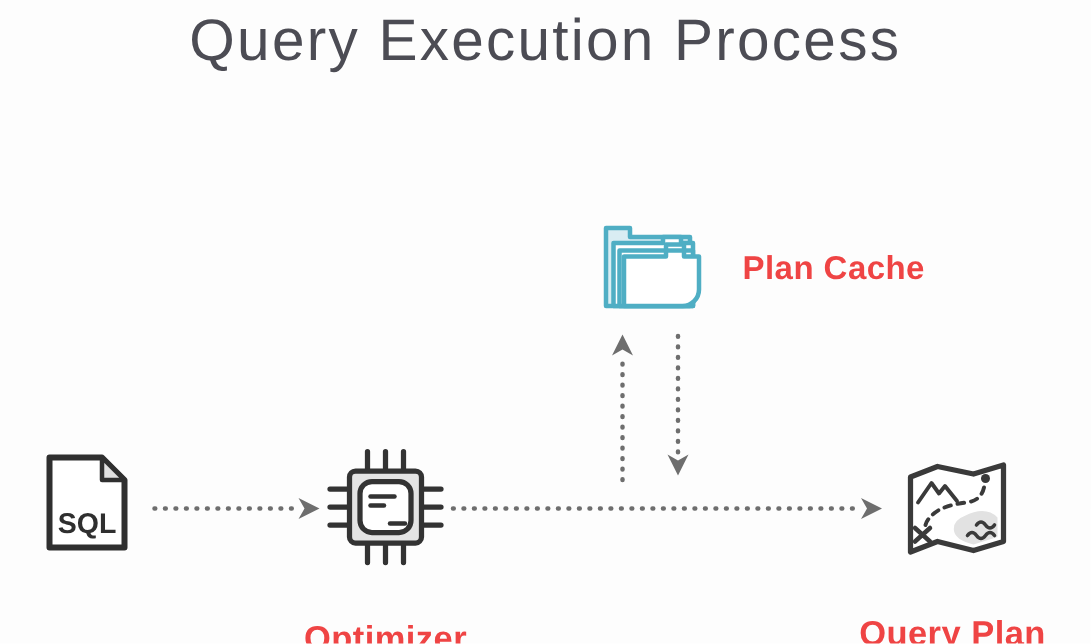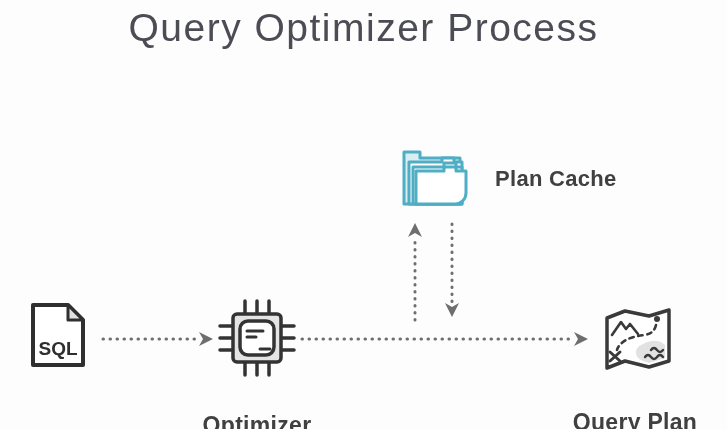--- a/index.html
+++ b/index.html
@@ -22,32 +22,32 @@
     font-size:39px;
     font-weight:300;
     letter-spacing:1.5px;
     color:#4c4c54;
   }
   .node-label{
     position:absolute;
     font-size:23px;
     font-weight:bold;
     letter-spacing:0.3px;
-    color:#404040;
+    color:#ef4444;
     text-align:center;
   }
   .abs{position:absolute;}
   svg{display:block;overflow:visible;}
 </style>
 </head>
 <body>
 
 <div class="canvas">
 
-  <div class="title">Query Optimizer Process</div>
+  <div class="title">Query Execution Process</div>
 
   <div class="abs" style="left:29px;top:301px;">
     <svg width="58" height="68" viewBox="0 0 58 68">
       <path d="M4 4 H39 L54 19 V64 H4 Z" fill="#ffffff" stroke="#2f2f2f" stroke-width="4" stroke-linejoin="round"></path>
       <path d="M39 4 V19 H54 Z" fill="#e0e0e0" stroke="#2f2f2f" stroke-width="3" stroke-linejoin="round"></path>
       <text x="29" y="54" text-anchor="middle" font-size="19" font-weight="bold" fill="#2f2f2f" font-family="Liberation Sans, sans-serif">SQL</text>
     </svg>
   </div>
 
   <div class="abs" style="left:101px;top:331px;">

